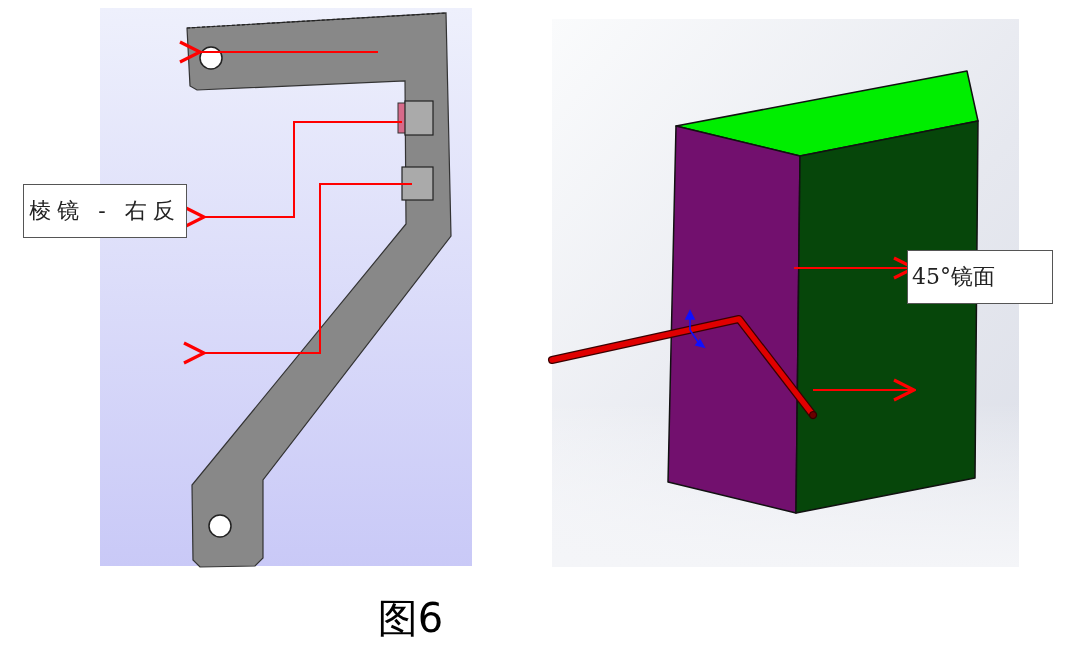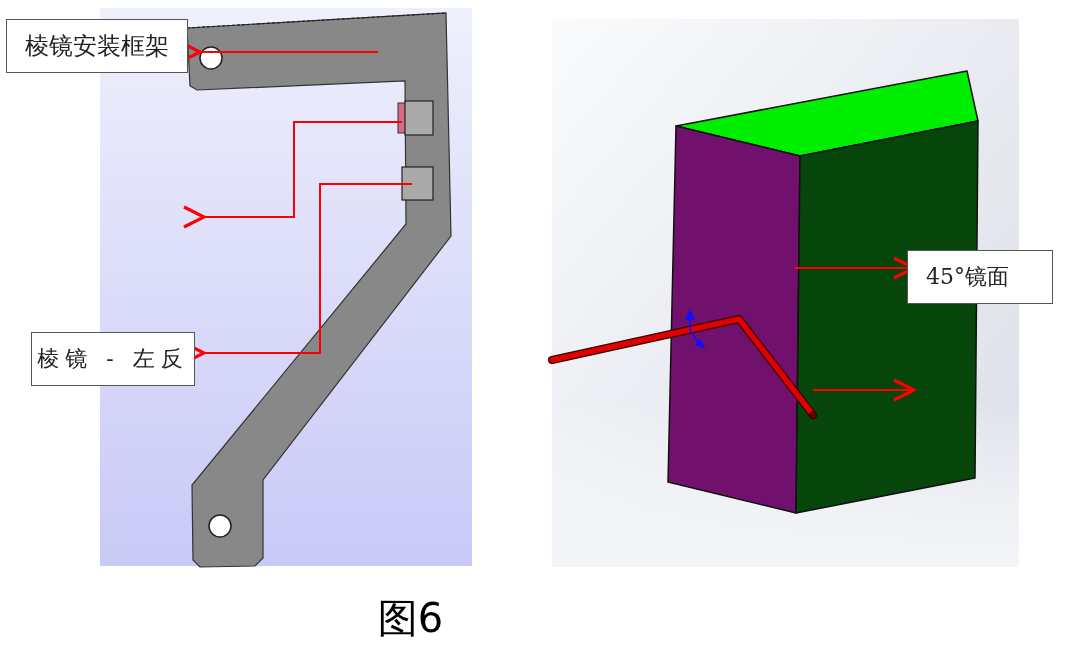--- a/index.html
+++ b/index.html
@@ -7,21 +7,21 @@
     .panel { position: absolute; }
     #left-panel { left: 0; top: 0; width: 540px; height: 580px; }
     #right-panel { left: 540px; top: 0; width: 540px; height: 580px; }
     svg { position: absolute; left: 0; top: 0; }
     .callout {
       position: absolute; background: #ffffff; border: 1.5px solid #555555;
       box-sizing: border-box; display: flex; align-items: center; justify-content: center;
       font-family: "DejaVu Serif", "Liberation Serif", serif; color: #222; white-space: nowrap;
     }
     .callout.spaced { letter-spacing: 6px; }
-    .callout.left-align { justify-content: flex-start; padding-left: 18px; }
+    .callout.left-align { justify-content: flex-start; padding-left: 4px; }
     #caption {
       position: absolute; left: 0; top: 588px; width: 869px; height: 60px;
       display: flex; justify-content: center; align-items: center;
       font-family: "DejaVu Sans", "Liberation Sans", sans-serif; font-size: 40px; color: #000;
     }
     #caption .num { margin-right: 48px; }
   </style>
 </head>
 <body>
 
@@ -56,25 +56,22 @@
       <rect x="402" y="167" width="31" height="33" fill="#aaaaaa" stroke="#222" stroke-width="1.2"></rect>
     </g>
 
     <g fill="none" stroke="#ff0000" stroke-width="2">
       <path d="M378,52 L200,52" marker-end="url(#arrowL)"></path>
       <path d="M402,122 L294,122 L294,217 L204,217" marker-end="url(#arrowL)"></path>
       <path d="M412,184 L320,184 L320,353 L204,353" marker-end="url(#arrowL)"></path>
     </g>
   </svg>
 
-  <div class="callout" style="left:6px; top:19px; width:182px; height:54px; font-size:24px;">
-    <span>棱镜安装框架</span>
-  </div>
-  <div class="callout spaced" style="left:31px; top:332px; width:164px; height:54px; font-size:22px;">
-    <span>棱镜 - 左反</span>
+  <div class="callout spaced" style="left:23px; top:184px; width:164px; height:54px; font-size:22px;">
+    <span>棱镜 - 右反</span>
   </div>
 </div>
 
 <div id="right-panel" class="panel">
   <svg width="540" height="580" viewBox="0 0 540 580">
     <defs>
       <linearGradient id="greybg" x1="0" y1="0" x2="1" y2="1">
         <stop offset="0" stop-color="#fafbfc"></stop>
         <stop offset="0.6" stop-color="#e6e8ef"></stop>
         <stop offset="1" stop-color="#dcdfe8"></stop>

